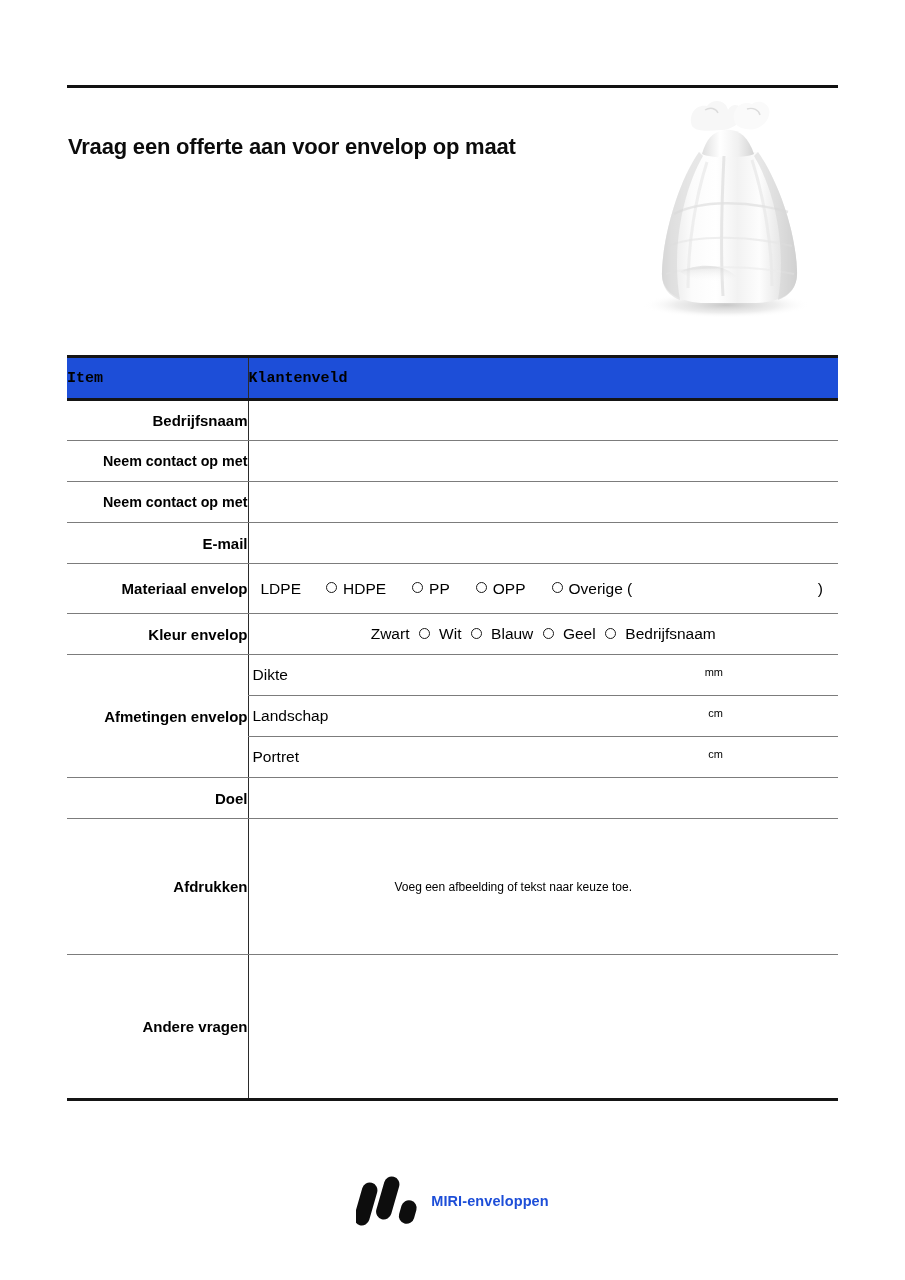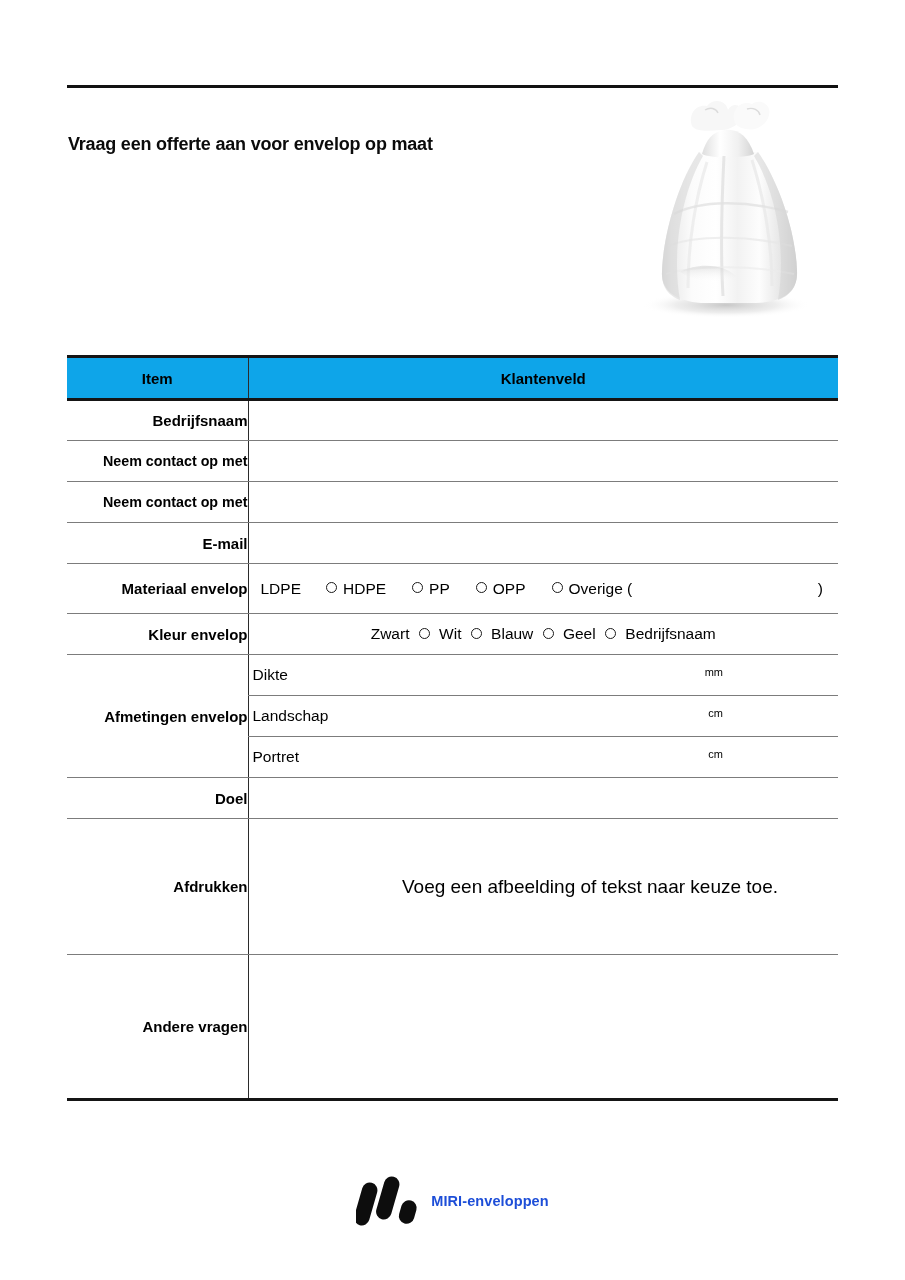--- a/index.html
+++ b/index.html
@@ -31,21 +31,21 @@
     width: 771px;
     height: 3px;
     background: #111111;
   }
 
   
   .title {
     position: absolute;
     left: 68px;
     top: 134px;
-    font-size: 18px;
+    font-size: 22px;
     font-weight: bold;
     letter-spacing: -0.2px;
     white-space: nowrap;
     color: #0b0b0b;
   }
 
   
   .hero {
     position: absolute;
     left: 606px;
@@ -77,25 +77,26 @@
   col.c-label { width: 181px; }
   col.c-value { width: 590px; }
 
   
   .thick-top  { border-top: 3px solid #151515 !important; }
   .thick-bot  { border-bottom: 3px solid #151515 !important; }
   .thin-bot   { border-bottom: 1.6px solid #7c7c7c !important; }
   .vline      { border-left: 1.4px solid #2b2b2b !important; }
 
   .hdr {
-    background: #0ea5e9;
-    text-align: center;
+    background: #1d4ed8;
+    text-align: left;
     font-weight: bold;
     font-size: 16px;
     height: 40px;
+    font-family: Liberation Mono, monospace;
   }
 
   .lbl {
     text-align: right;
     font-weight: bold;
     font-size: 15.5px;
     padding: 0 6px;
   }
   .lbl.small { font-size: 14.3px; }
 
@@ -152,22 +153,22 @@
     position: absolute;
     right: 115px;
     font-size: 11px;
   }
   .dim-cell {
     position: relative;
     padding-left: 0;
   }
 
   .print-note {
-    text-align: right;
-    font-size: 19px;
+    text-align: center;
+    font-size: 12px;
     padding-right: 60px;
   }
 
   
   .footer-line {
     position: absolute;
     left: 0;
     top: 1108px;
     width: 905px;
     text-align: center;

